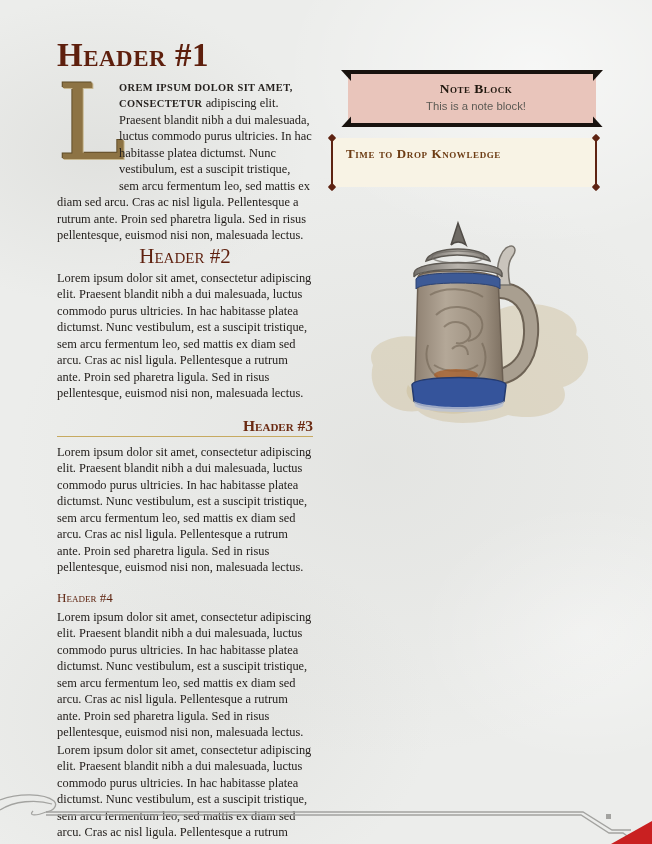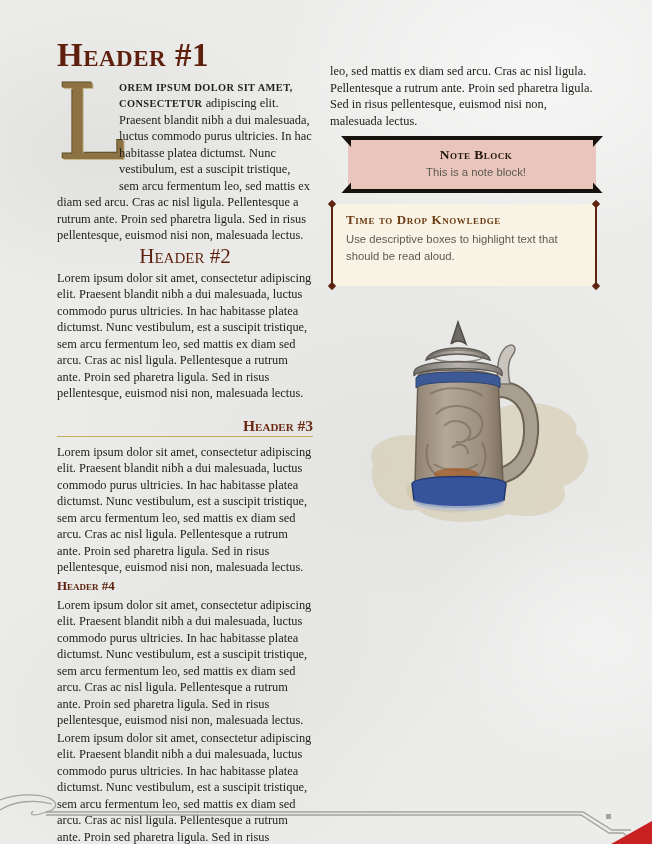--- a/index.html
+++ b/index.html
@@ -35,22 +35,22 @@
   h2.hbrew {
     font-variant:small-caps; font-weight:400; color:#5e1f0d;
     font-size:21px; line-height:1.05; margin-top:1px; margin-bottom:3px;text-align:center;
   }
   h3.hbrew {
     font-variant:small-caps; font-weight:600; color:#6b2a12;
     font-size:15.5px; line-height:1.1; margin-top:15px; margin-bottom:7px;
     border-bottom:1.5px solid #c7aa60; padding-bottom:2px;text-align:right;
   }
   h4.hbrew {
-    font-variant:small-caps; font-weight:700; color:#5e2410;
-    font-size:13px; margin-top:2px; margin-bottom:3px;
+    font-variant:small-caps; font-weight:400; color:#5e2410;
+    font-size:13px; margin-top:14px; margin-bottom:3px;
   }
   h5.hbrew {
     font-variant:small-caps; font-weight:700; color:#332018;
     font-size:12.8px; margin-top:14px; margin-bottom:4px;
   }
 
   .dropcap {
     float:left; font-family:"DejaVu Serif", serif;
     font-size:104px; line-height:.78; height:96px; width:56px;
     color:#8d7344; text-shadow:1px 1px 0 #c8b890, -1px -1px 0 #5f4c28;
@@ -125,38 +125,36 @@
       <p class="body">Lorem ipsum dolor sit amet, consectetur adipiscing elit. Praesent blandit nibh a dui malesuada, luctus commodo purus ultricies. In hac habitasse platea dictumst. Nunc vestibulum, est a suscipit tristique, sem arcu fermentum leo, sed mattis ex diam sed arcu. Cras ac nisl ligula. Pellentesque a rutrum ante. Proin sed pharetra ligula. Sed in risus pellentesque, euismod nisi non, malesuada lectus.</p>
 
       <h4 class="hbrew">Header #4</h4>
       <p class="body">Lorem ipsum dolor sit amet, consectetur adipiscing elit. Praesent blandit nibh a dui malesuada, luctus commodo purus ultricies. In hac habitasse platea dictumst. Nunc vestibulum, est a suscipit tristique, sem arcu fermentum leo, sed mattis ex diam sed arcu. Cras ac nisl ligula. Pellentesque a rutrum ante. Proin sed pharetra ligula. Sed in risus pellentesque, euismod nisi non, malesuada lectus.</p>
 
       <p class="body">Lorem ipsum dolor sit amet, consectetur adipiscing elit. Praesent blandit nibh a dui malesuada, luctus commodo purus ultricies. In hac habitasse platea dictumst. Nunc vestibulum, est a suscipit tristique, sem arcu fermentum leo, sed mattis ex diam sed arcu. Cras ac nisl ligula. Pellentesque a rutrum ante. Proin sed pharetra ligula. Sed in risus pellentesque, euismod nisi non, malesuada lectus.</p>
 
     </div>
 
     <div class="col" style="padding-top:25px;">
-      <p class="body">leo, sed mattis ex diam sed arcu. Cras ac nisl ligula. Pellentesque a rutrum ante. Proin sed pharetra ligula. Sed in risus pellentesque, euismod nisi non, malesuada lectus.</p>
 
       <div class="note">
         <span class="tip tl"></span>
         <span class="tip tr"></span>
         <span class="tip bl"></span>
         <span class="tip br"></span>
         <div class="note-title">Note Block</div>
         <div class="note-body">This is a note block!</div>
       </div>
 
       <div class="descbox">
         <span class="dot tl"></span>
         <span class="dot tr"></span>
         <span class="dot bl"></span>
         <span class="dot br"></span>
         <div class="desc-title">Time to Drop Knowledge</div>
-        <div class="desc-body">Use descriptive boxes to highlight text that should be read aloud.</div>
       </div>
 
       <div class="illustration">
         <svg width="250" height="215" viewBox="0 0 250 215">
           <defs>
             <linearGradient id="bodyG" x1="0" y1="0" x2="1" y2="0">
               <stop offset="0" stop-color="#8f8172"></stop>
               <stop offset="0.35" stop-color="#b4a898"></stop>
               <stop offset="0.8" stop-color="#9a8d7d"></stop>
               <stop offset="1" stop-color="#7d7061"></stop>

